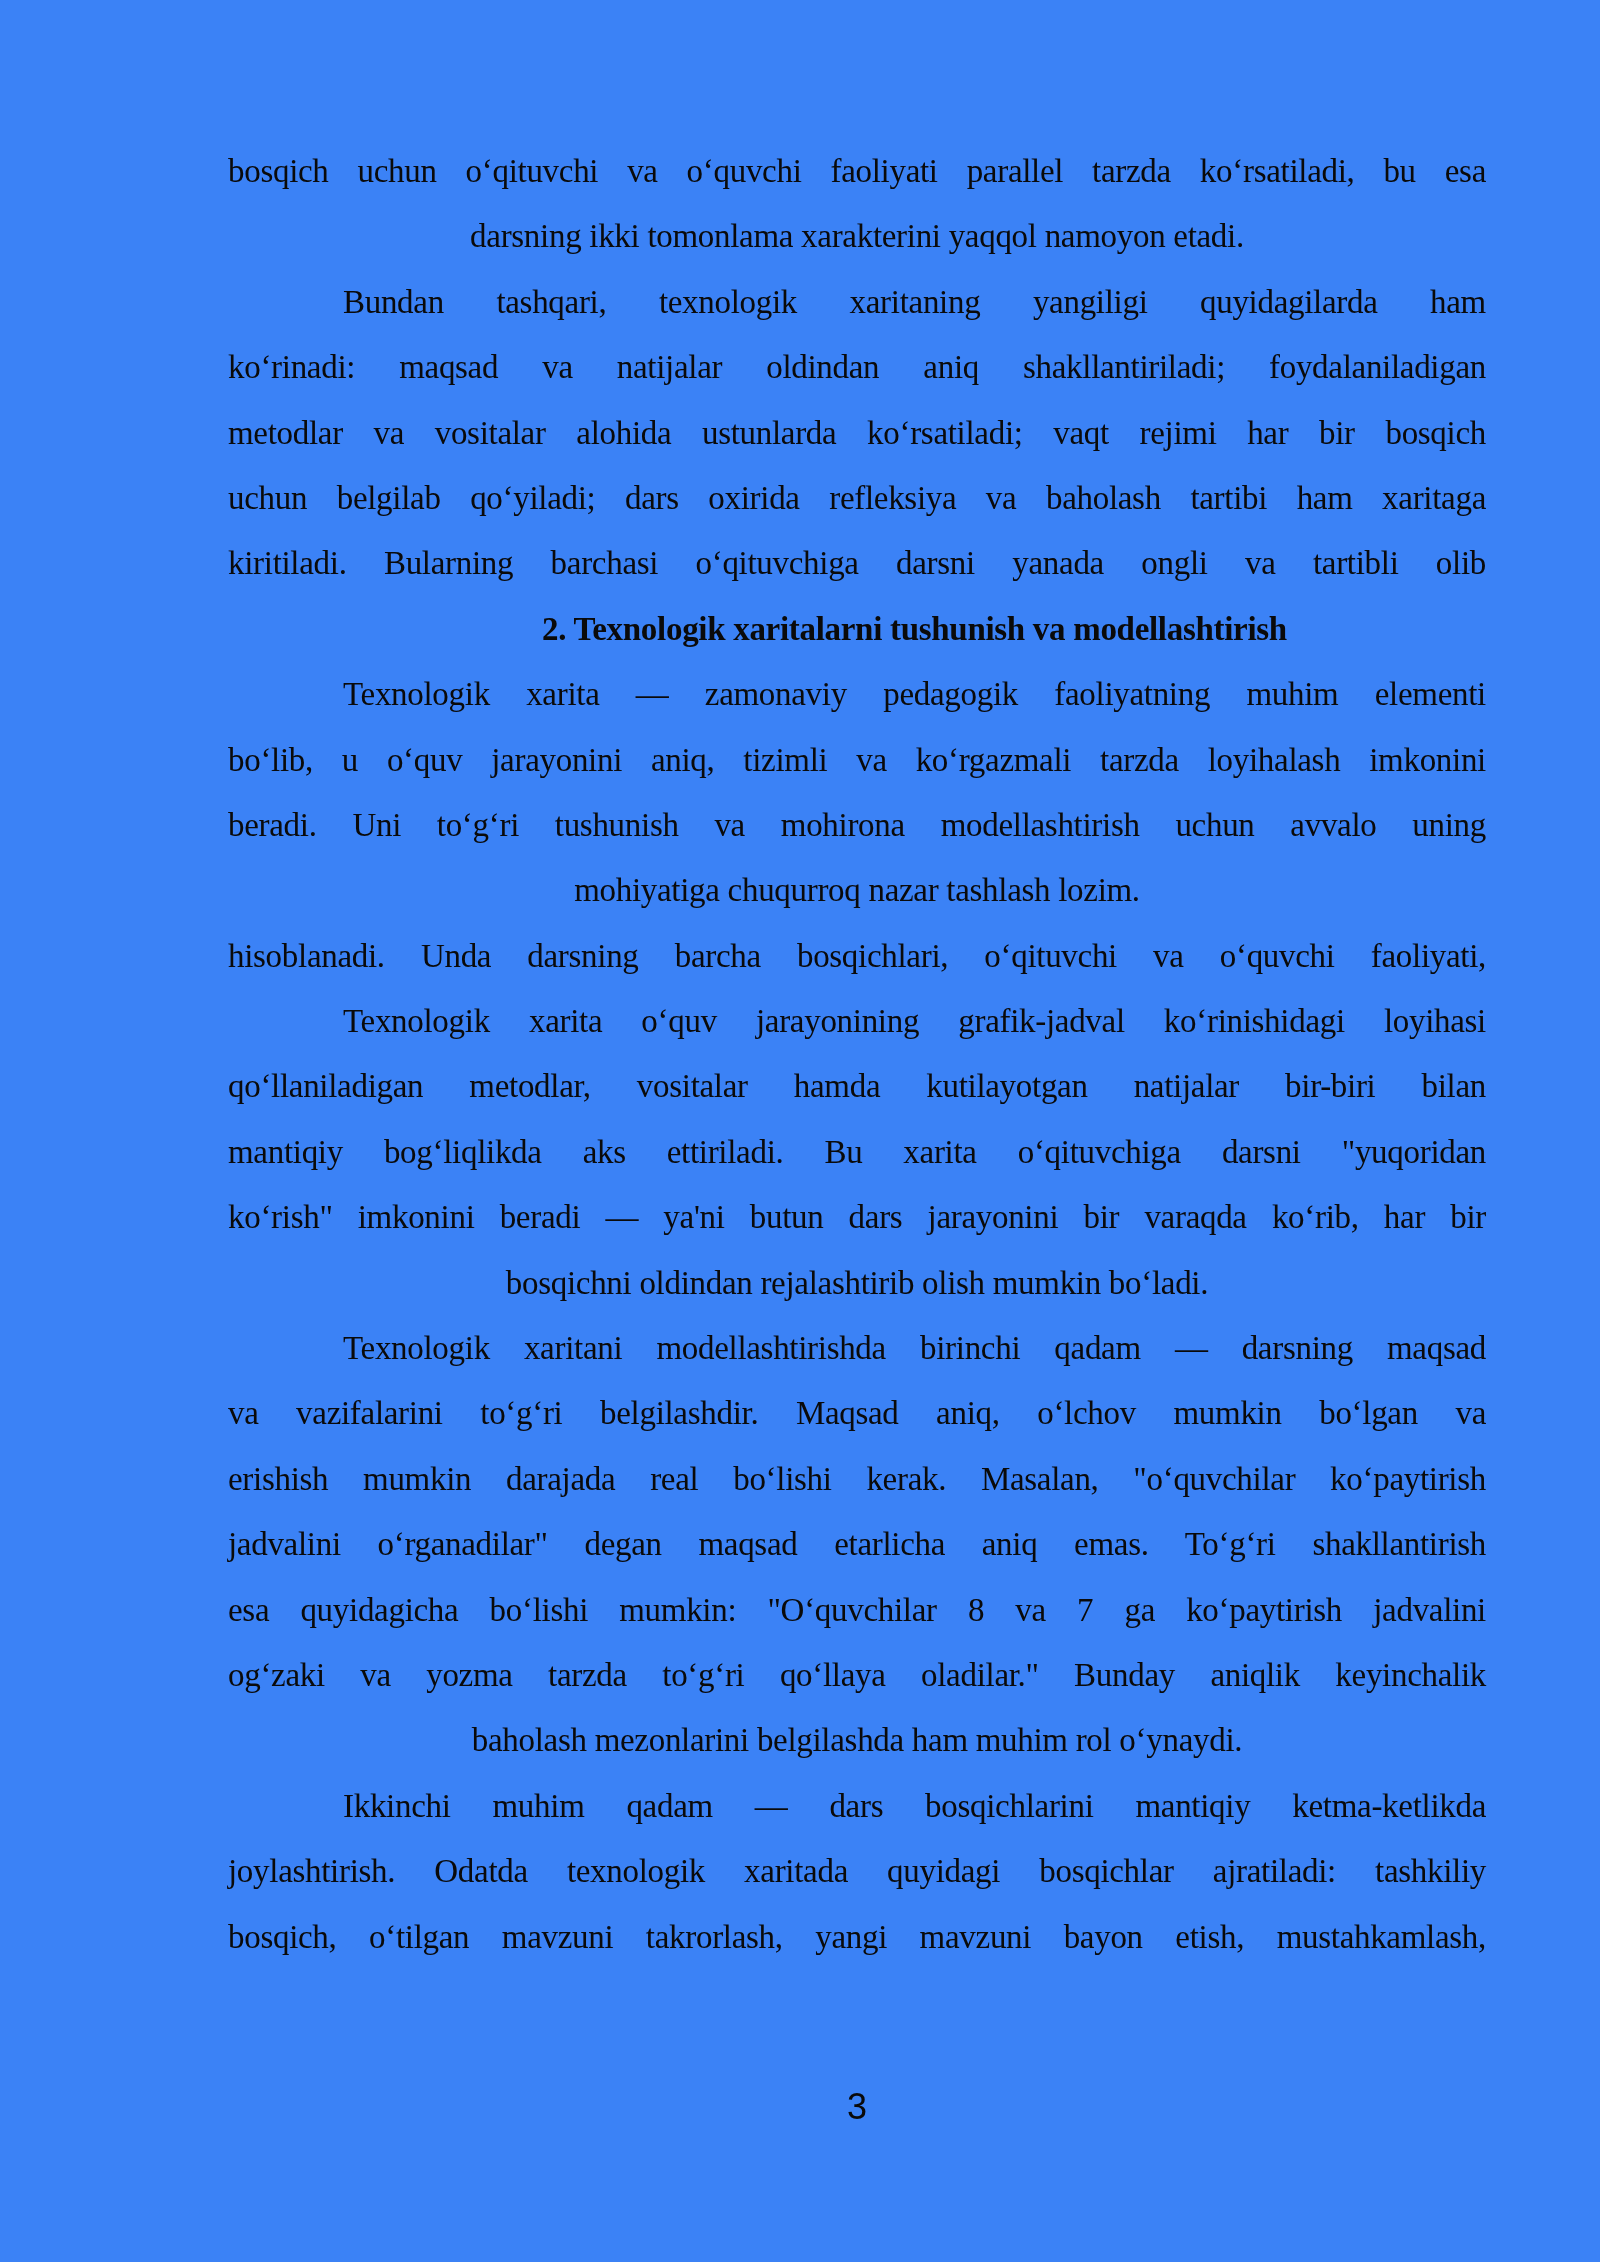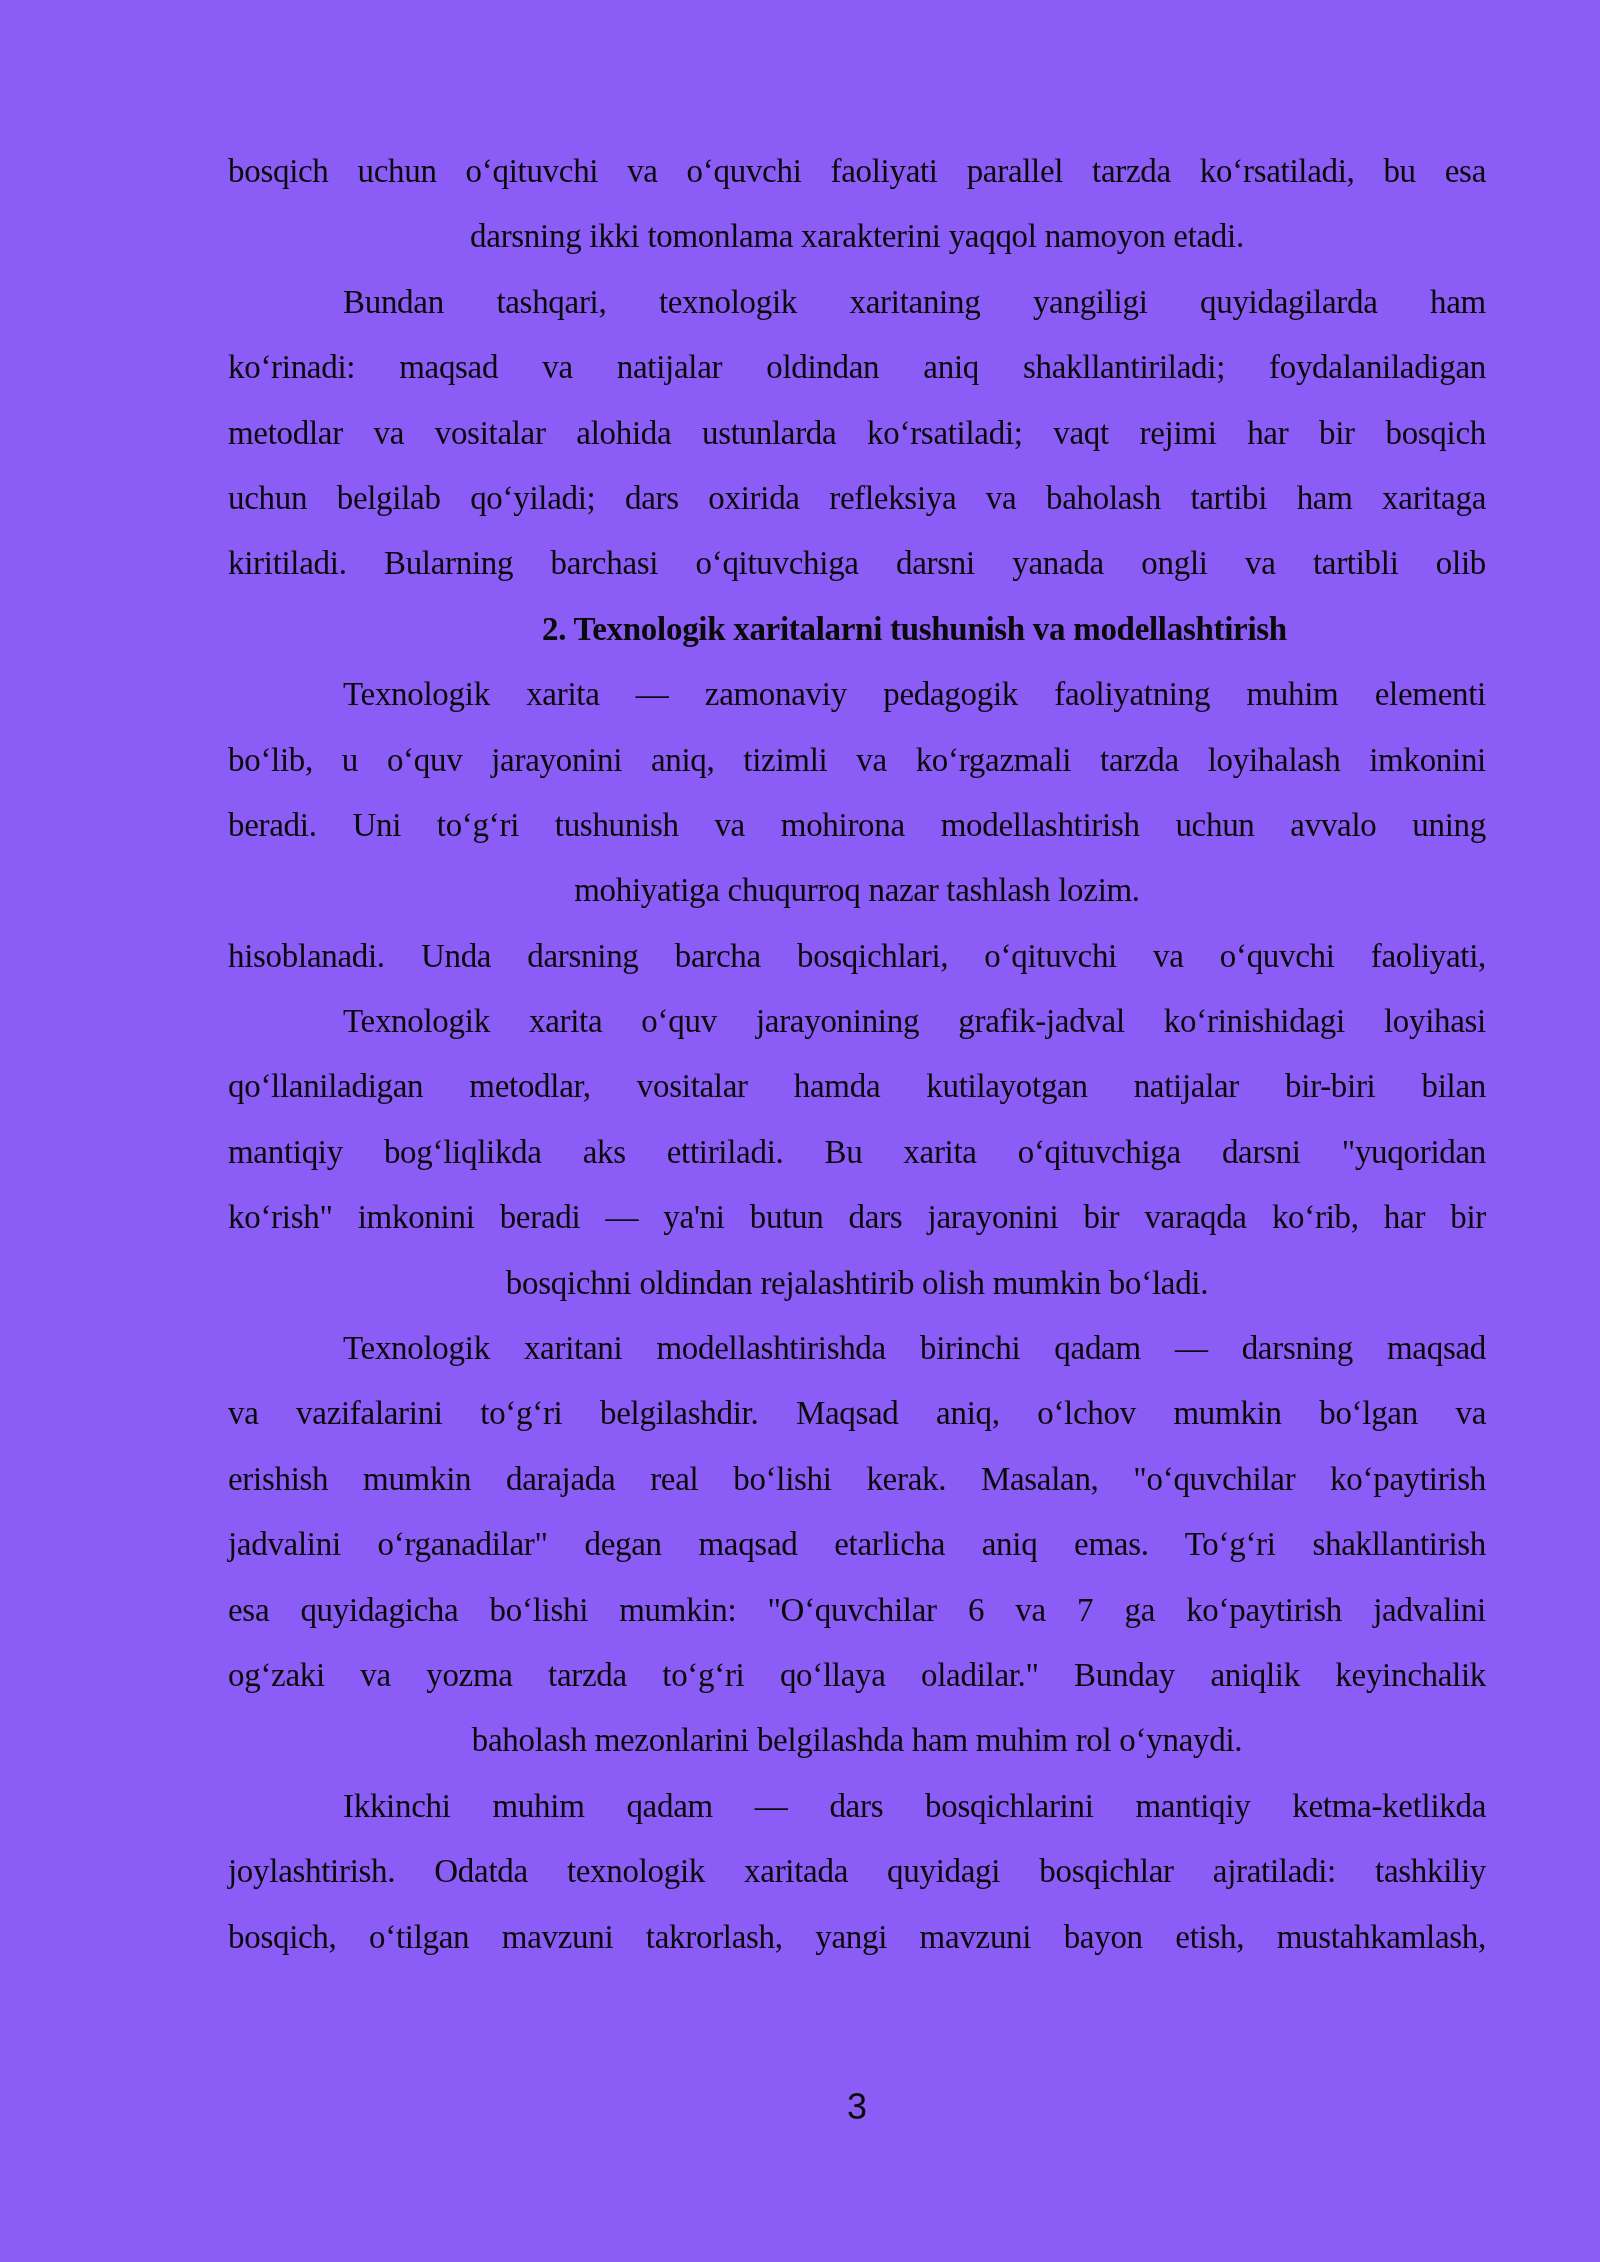--- a/index.html
+++ b/index.html
@@ -4,21 +4,21 @@
 <style>
   html, body {
     margin: 0;
     padding: 0;
     background: #ffffff;
   }
   .page {
     position: relative;
     width: 1600px;
     height: 2262px;
-    background: #8b5cf6;
+    background: #3b82f6;
     overflow: hidden;
     font-family: "Liberation Serif", "DejaVu Serif", serif;
     color: #0a0a0a;
   }
   .content {
     position: absolute;
     left: 228px;
     top: 139px;
     width: 1258px;
   }
@@ -80,21 +80,21 @@
     <div class="line j ind">Texnologik xarita o‘quv jarayonining grafik-jadval ko‘rinishidagi loyihasi</div>
     <div class="line j">qo‘llaniladigan metodlar, vositalar hamda kutilayotgan natijalar bir-biri bilan</div>
     <div class="line j">mantiqiy bog‘liqlikda aks ettiriladi. Bu xarita o‘qituvchiga darsni "yuqoridan</div>
     <div class="line j">ko‘rish" imkonini beradi — ya'ni butun dars jarayonini bir varaqda ko‘rib, har bir</div>
     <div class="line">bosqichni oldindan rejalashtirib olish mumkin bo‘ladi.</div>
 
     <div class="line j ind">Texnologik xaritani modellashtirishda birinchi qadam — darsning maqsad</div>
     <div class="line j">va vazifalarini to‘g‘ri belgilashdir. Maqsad aniq, o‘lchov mumkin bo‘lgan va</div>
     <div class="line j">erishish mumkin darajada real bo‘lishi kerak. Masalan, "o‘quvchilar ko‘paytirish</div>
     <div class="line j">jadvalini o‘rganadilar" degan maqsad etarlicha aniq emas. To‘g‘ri shakllantirish</div>
-    <div class="line j">esa quyidagicha bo‘lishi mumkin: "O‘quvchilar 6 va 7 ga ko‘paytirish jadvalini</div>
+    <div class="line j">esa quyidagicha bo‘lishi mumkin: "O‘quvchilar 8 va 7 ga ko‘paytirish jadvalini</div>
     <div class="line j">og‘zaki va yozma tarzda to‘g‘ri qo‘llaya oladilar." Bunday aniqlik keyinchalik</div>
     <div class="line">baholash mezonlarini belgilashda ham muhim rol o‘ynaydi.</div>
 
     <div class="line j ind">Ikkinchi muhim qadam — dars bosqichlarini mantiqiy ketma-ketlikda</div>
     <div class="line j">joylashtirish. Odatda texnologik xaritada quyidagi bosqichlar ajratiladi: tashkiliy</div>
     <div class="line j">bosqich, o‘tilgan mavzuni takrorlash, yangi mavzuni bayon etish, mustahkamlash,</div>
 
   </div>
 
   <div class="pagenum">3</div>

